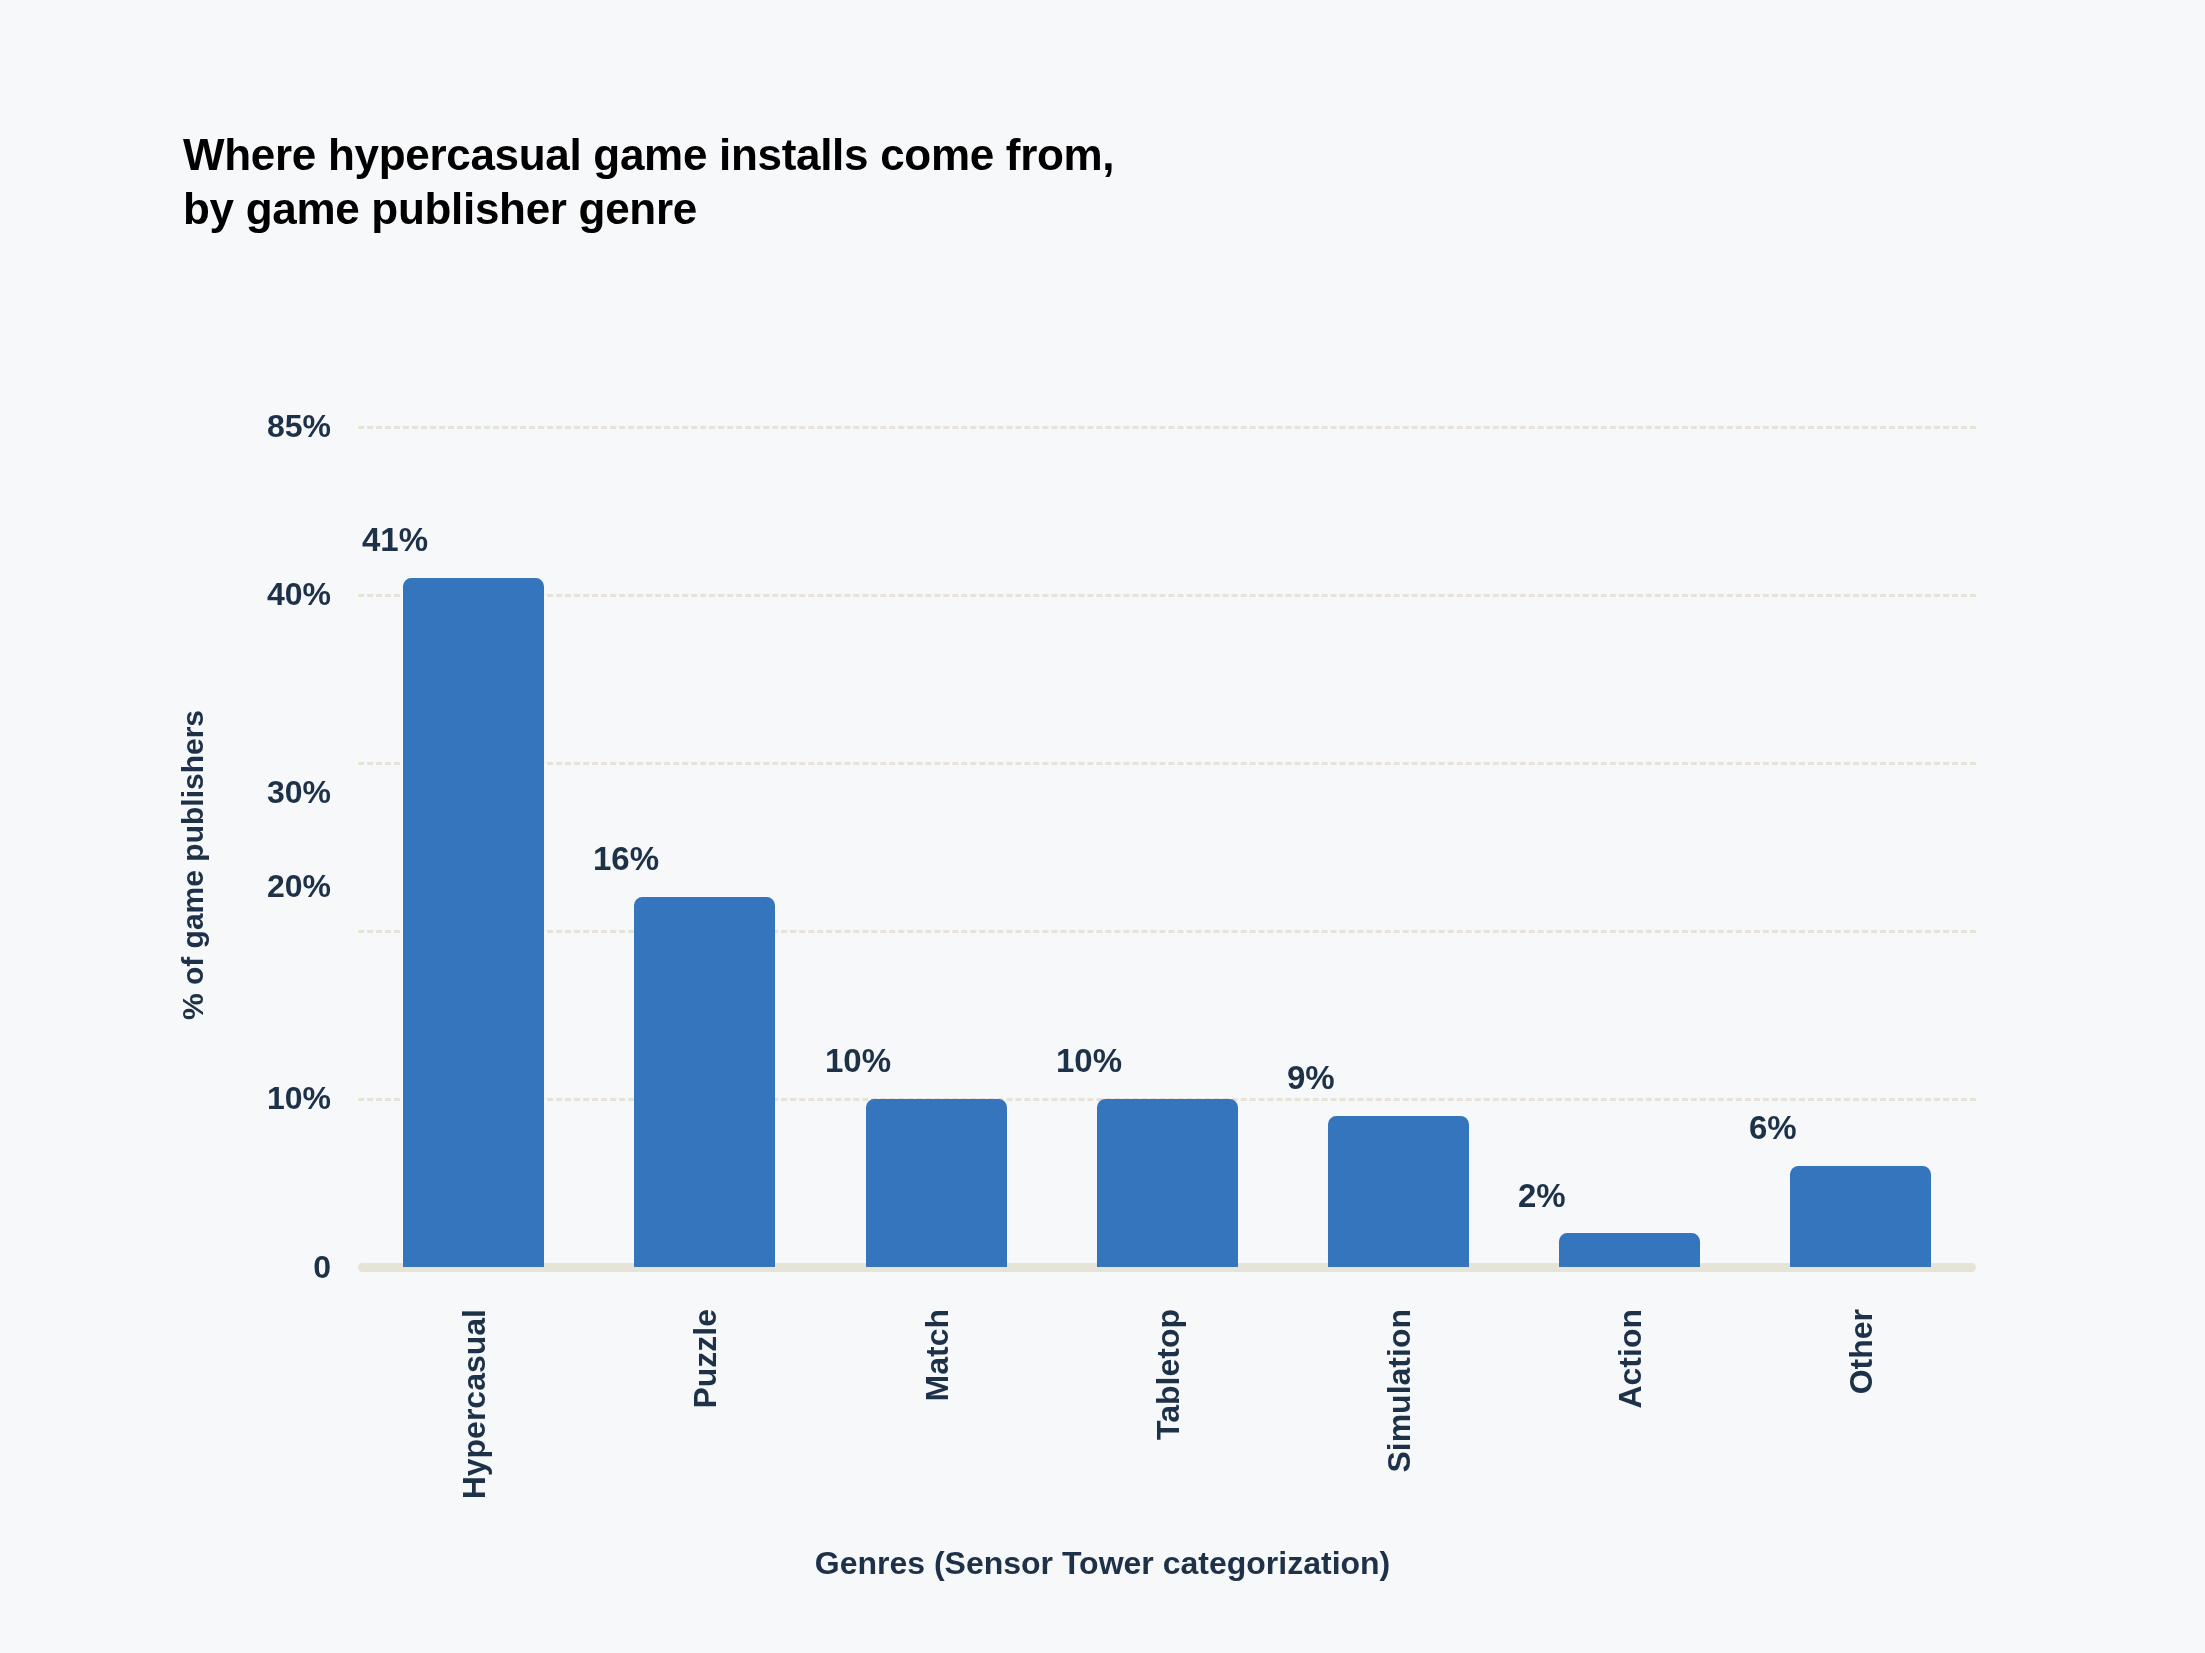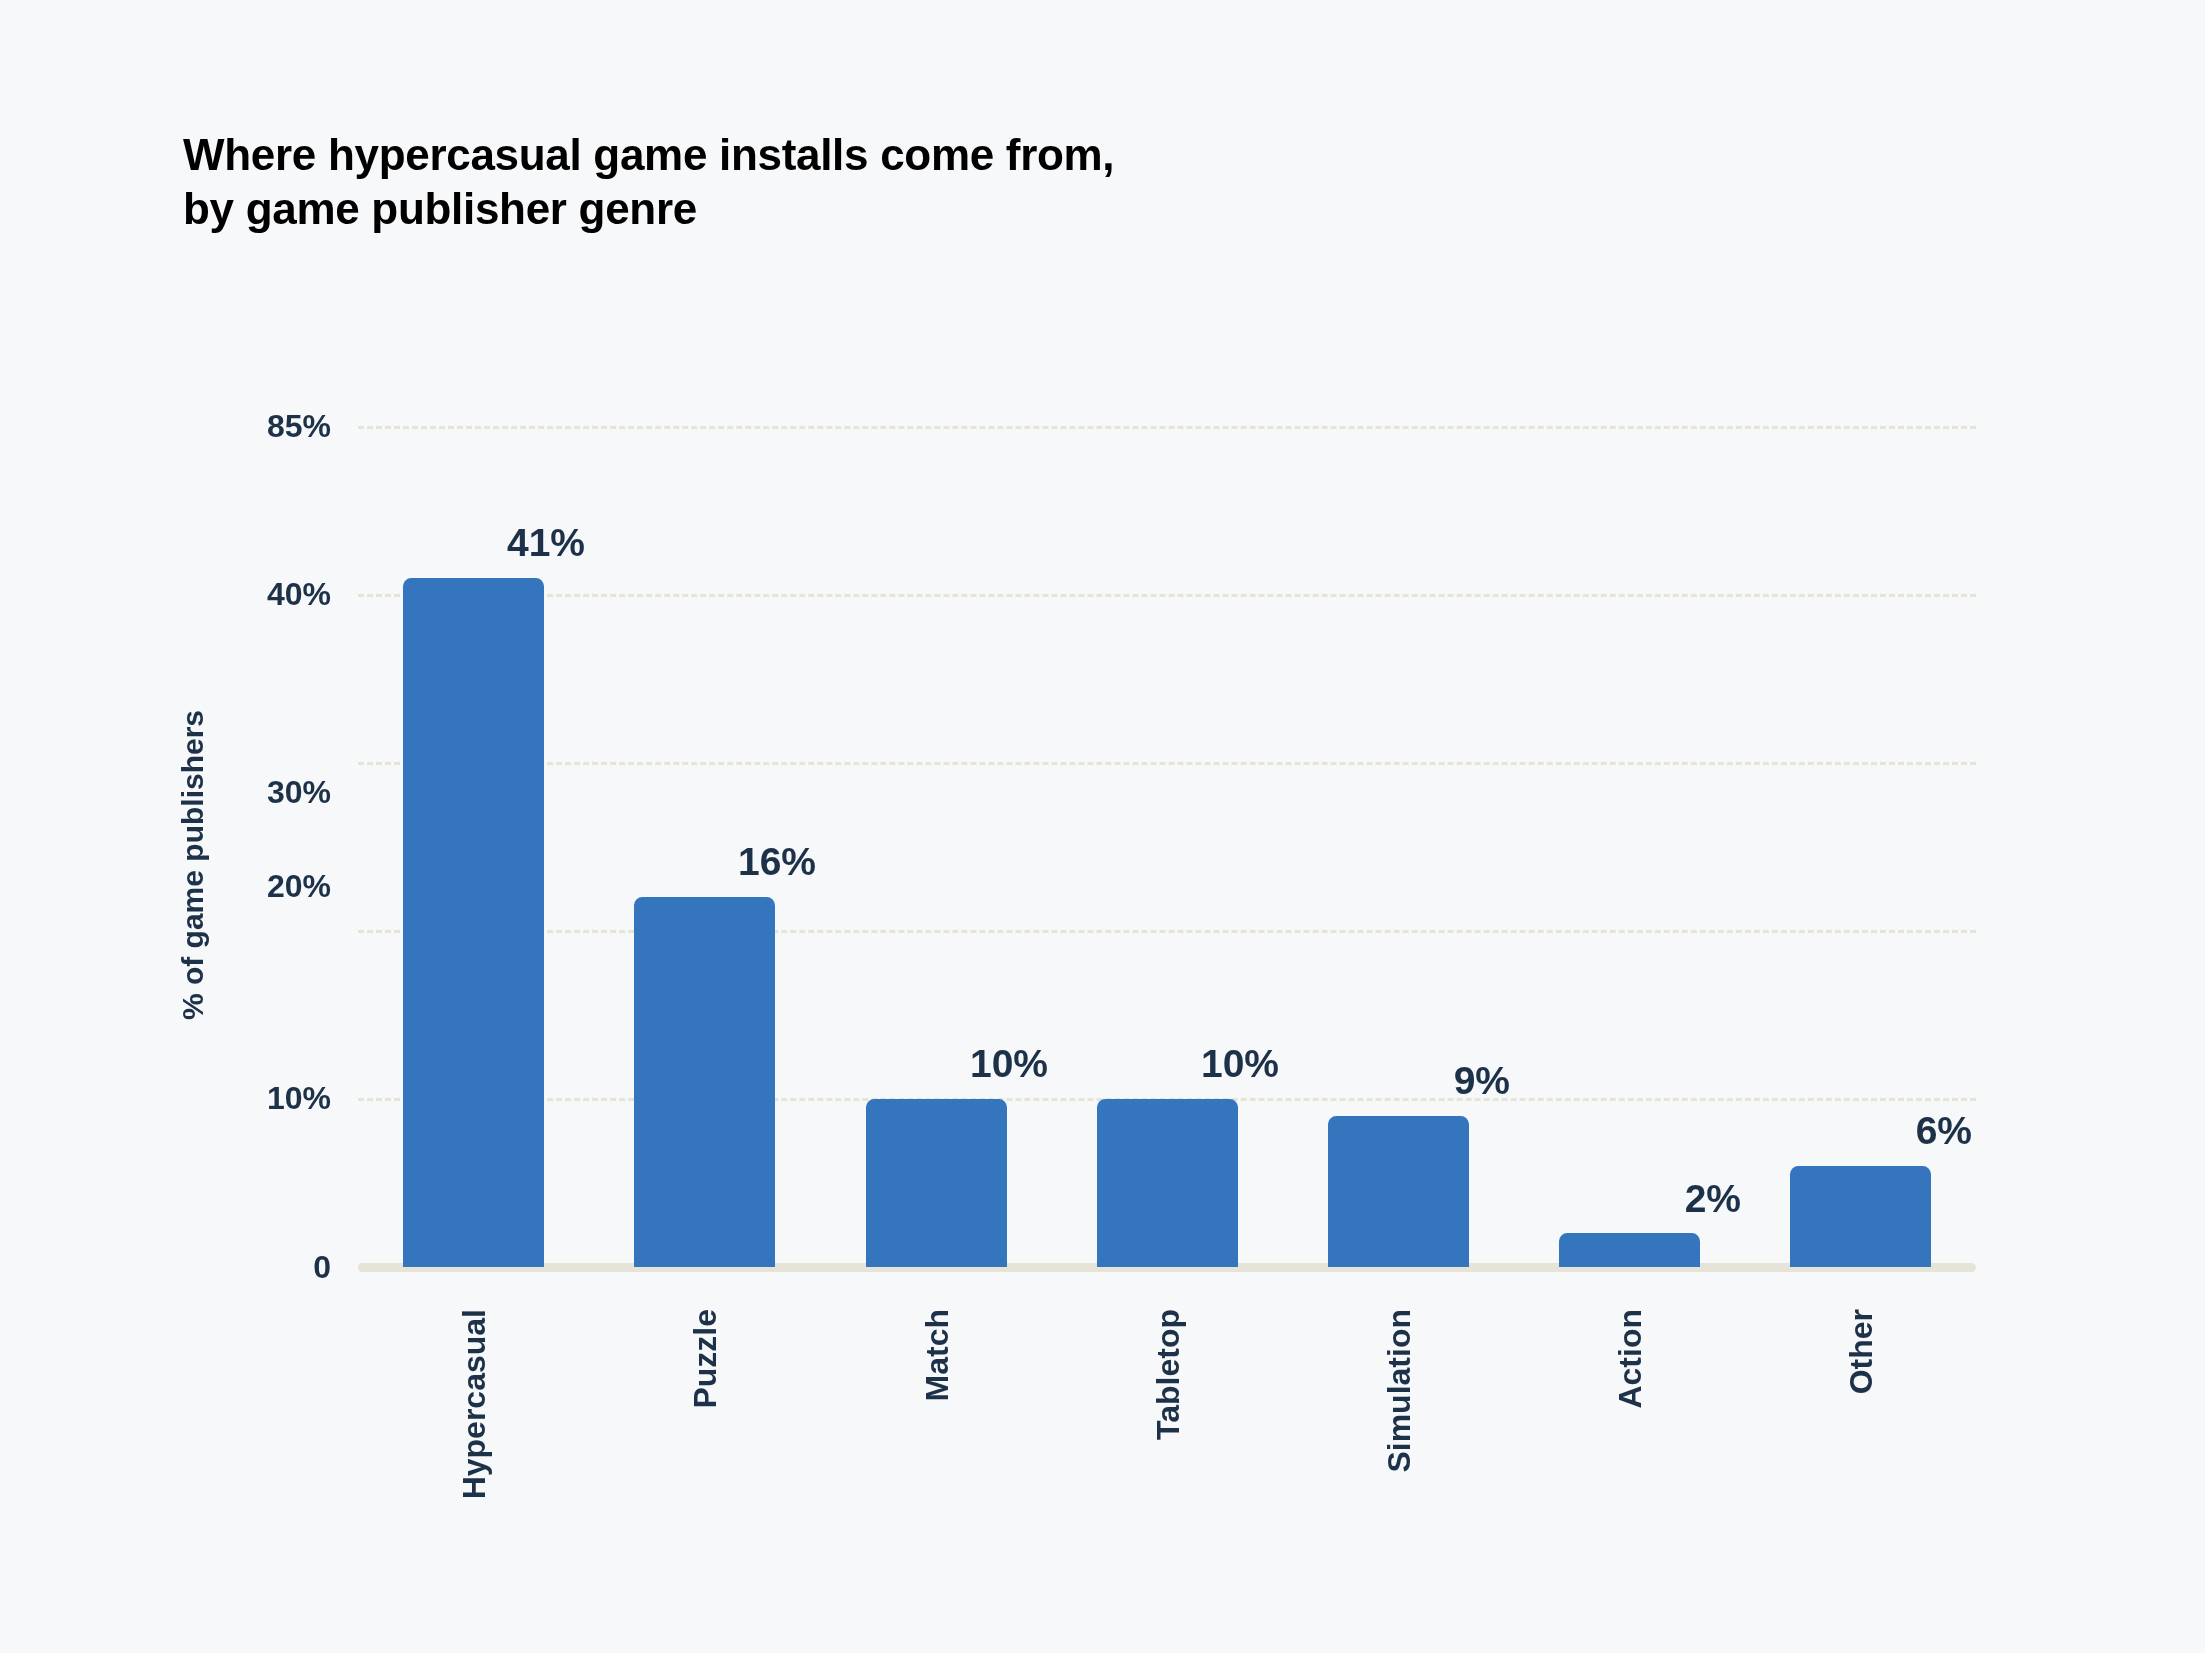--- a/index.html
+++ b/index.html
@@ -116,22 +116,22 @@
     left: 0;
     right: 0;
     background: #3475be;
     border-radius: 8.3px 8.3px 0 0;
   }
 
   .bar-value {
     position: absolute;
     left: -41px;
     right: -41px;
-    text-align: right;
-    font-size: 39px;
+    text-align: left;
+    font-size: 33px;
     font-weight: 700;
     color: #1d3149;
     white-space: nowrap;
   }
 
   .x-tick-label {
     position: absolute;
     top: 1309px;
     left: 50%;
     font-size: 32px;
@@ -215,15 +215,16 @@
         <div class="bar-value" style="top: 1177px;">2%</div>
         <div class="x-tick-label" style="transform: rotate(-90deg) translate(-100%, -50%);">Action</div>
       </div>
       <div class="bar-group" style="left: 1432px; width: 141px;">
         <div class="bar" style="height: 101px; background: rgb(52, 117, 190);"></div>
         <div class="bar-value" style="top: 1109px;">6%</div>
         <div class="x-tick-label" style="transform: rotate(-90deg) translate(-100%, -50%);">Other</div>
       </div>
     </div>
 
+  <div id="x-axis-title">Genres (Sensor Tower categorization)</div>
 
 </div>
 
 
 </body></html>

